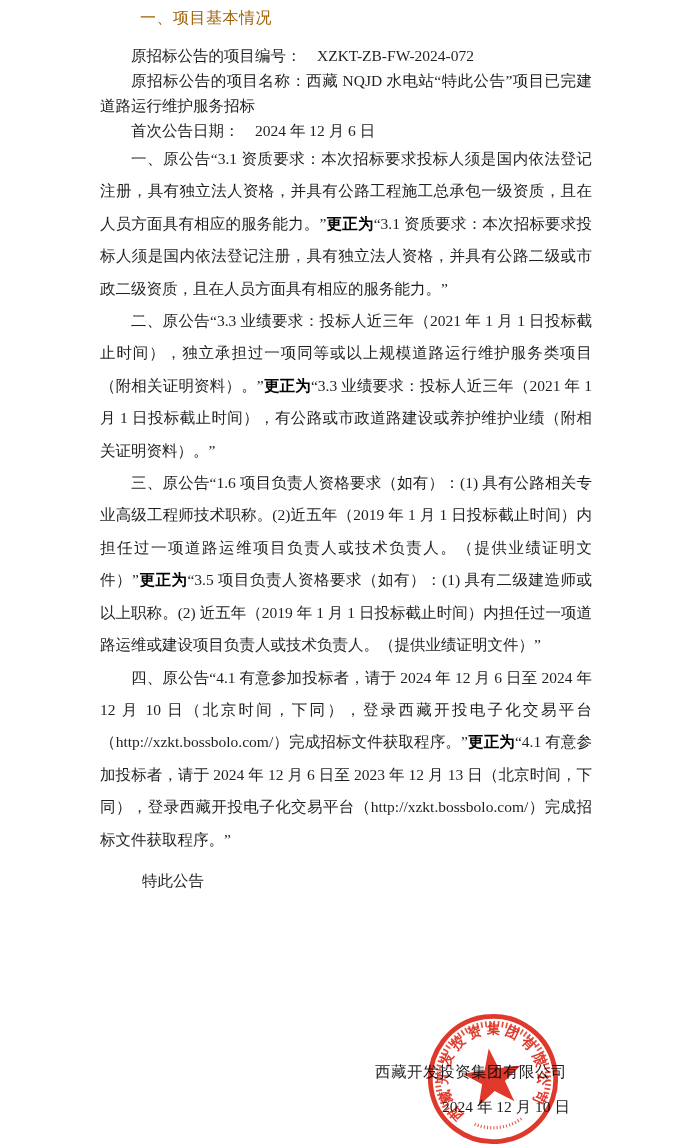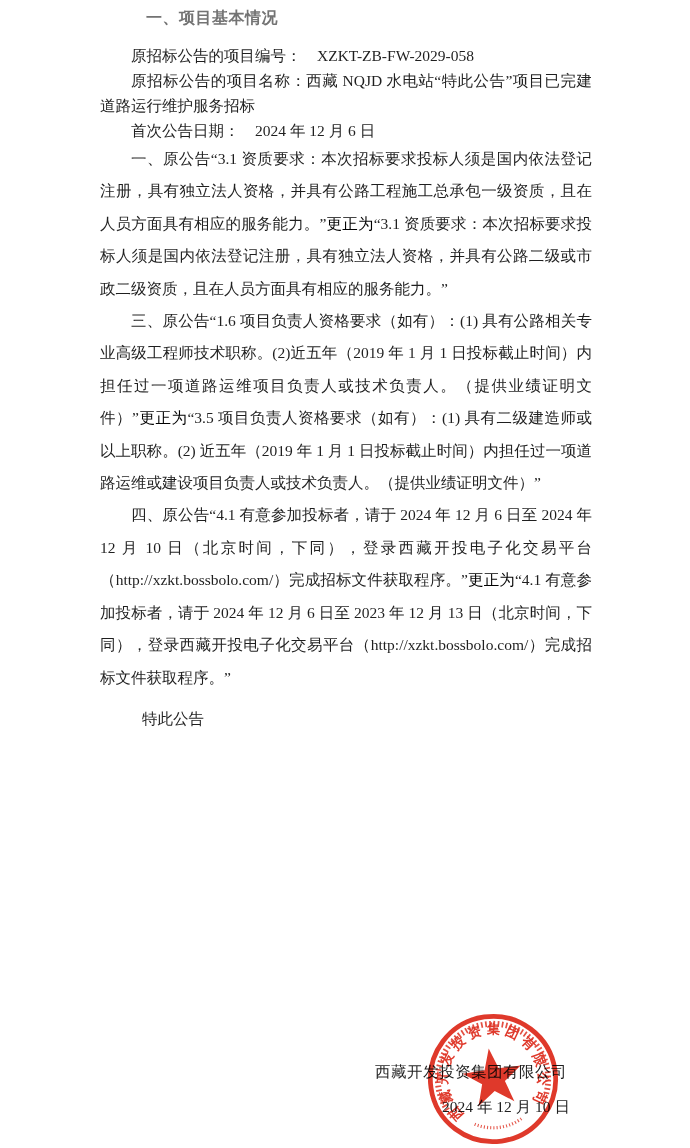--- a/index.html
+++ b/index.html
@@ -14,43 +14,43 @@
     font-size: 15.5px;
   }
   .content {
     position: absolute;
     left: 100px;
     top: 4px;
     width: 492px;
   }
   .heading {
     font-family: "Liberation Sans", "DejaVu Sans", sans-serif;
-    font-weight: bold;
+    font-weight: normal;
     font-size: 16px;
-    color: #737373;
-    margin: 14px;
+    color: #a16207;
+    margin: 8px;
     text-indent: 2em;
     letter-spacing: 0.5px;
   }
   #section1-heading { margin-top: 4px; margin-bottom: 14px; }
   #section2-heading { margin-top: 15px; margin-bottom: 19px; }
   .line {
     margin: 0;
     line-height: 25px;
     text-indent: 2em;
     text-align: justify;
   }
   .item {
     margin: 0;
     line-height: 32.4px;
     text-indent: 2em;
     text-align: justify;
     overflow-wrap: break-word;
   }
-  .item strong { font-weight: normal; color: #000; }
+  .item strong { font-weight: bold; color: #000; }
   .closing {
     margin: 11px;
     margin-top: 12px;
     text-indent: 2em;
     line-height: 25px;
   }
   .sign-company {
     position: absolute;
     left: 375px;
     top: 1062px;
@@ -82,28 +82,29 @@
 </style>
 </head>
 <body>
 
 <div class="page">
   <div class="content">
 
     <p class="heading" id="section1-heading">一、项目基本情况</p>
 
     <div id="s1-fields">
-        <p class="line">原招标公告的项目编号：　XZKT-ZB-FW-2029-058</p>
+        <p class="line">原招标公告的项目编号：　XZKT-ZB-FW-2024-072</p>
         <p class="line">原招标公告的项目名称：西藏 NQJD 水电站“特此公告”项目已完建道路运行维护服务招标</p>
         <p class="line">首次公告日期：　2024 年 12 月 6 日</p>
       </div>
 
 
     <div id="correction-list">
         <p class="item"><span>一、原公告“3.1 资质要求：本次招标要求投标人须是国内依法登记注册，具有独立法人资格，并具有公路工程施工总承包一级资质，且在人员方面具有相应的服务能力。”</span><strong>更正为</strong><span>“3.1 资质要求：本次招标要求投标人须是国内依法登记注册，具有独立法人资格，并具有公路二级或市政二级资质，且在人员方面具有相应的服务能力。”</span></p>
+        <p class="item"><span>二、原公告“3.3 业绩要求：投标人近三年（2021 年 1 月 1 日投标截止时间），独立承担过一项同等或以上规模道路运行维护服务类项目（附相关证明资料）。”</span><strong>更正为</strong><span>“3.3 业绩要求：投标人近三年（2021 年 1 月 1 日投标截止时间），有公路或市政道路建设或养护维护业绩（附相关证明资料）。”</span></p>
         <p class="item"><span>三、原公告“1.6 项目负责人资格要求（如有）：(1) 具有公路相关专业高级工程师技术职称。(2)近五年（2019 年 1 月 1 日投标截止时间）内担任过一项道路运维项目负责人或技术负责人。（提供业绩证明文件）”</span><strong>更正为</strong><span>“3.5 项目负责人资格要求（如有）：(1) 具有二级建造师或以上职称。(2) 近五年（2019 年 1 月 1 日投标截止时间）内担任过一项道路运维或建设项目负责人或技术负责人。（提供业绩证明文件）”</span></p>
         <p class="item"><span>四、原公告“4.1 有意参加投标者，请于 2024 年 12 月 6 日至 2024 年 12 月 10 日（北京时间，下同），登录西藏开投电子化交易平台（http://xzkt.bossbolo.com/）完成招标文件获取程序。”</span><strong>更正为</strong><span>“4.1 有意参加投标者，请于 2024 年 12 月 6 日至 2023 年 12 月 13 日（北京时间，下同），登录西藏开投电子化交易平台（http://xzkt.bossbolo.com/）完成招标文件获取程序。”</span></p>
       </div>
 
     <p class="closing">特此公告</p>
   </div>
 
   <div class="sign-company">西藏开发投资集团有限公司</div>
 
   <div class="sign-date">2024 年 12 月 10 日</div>

